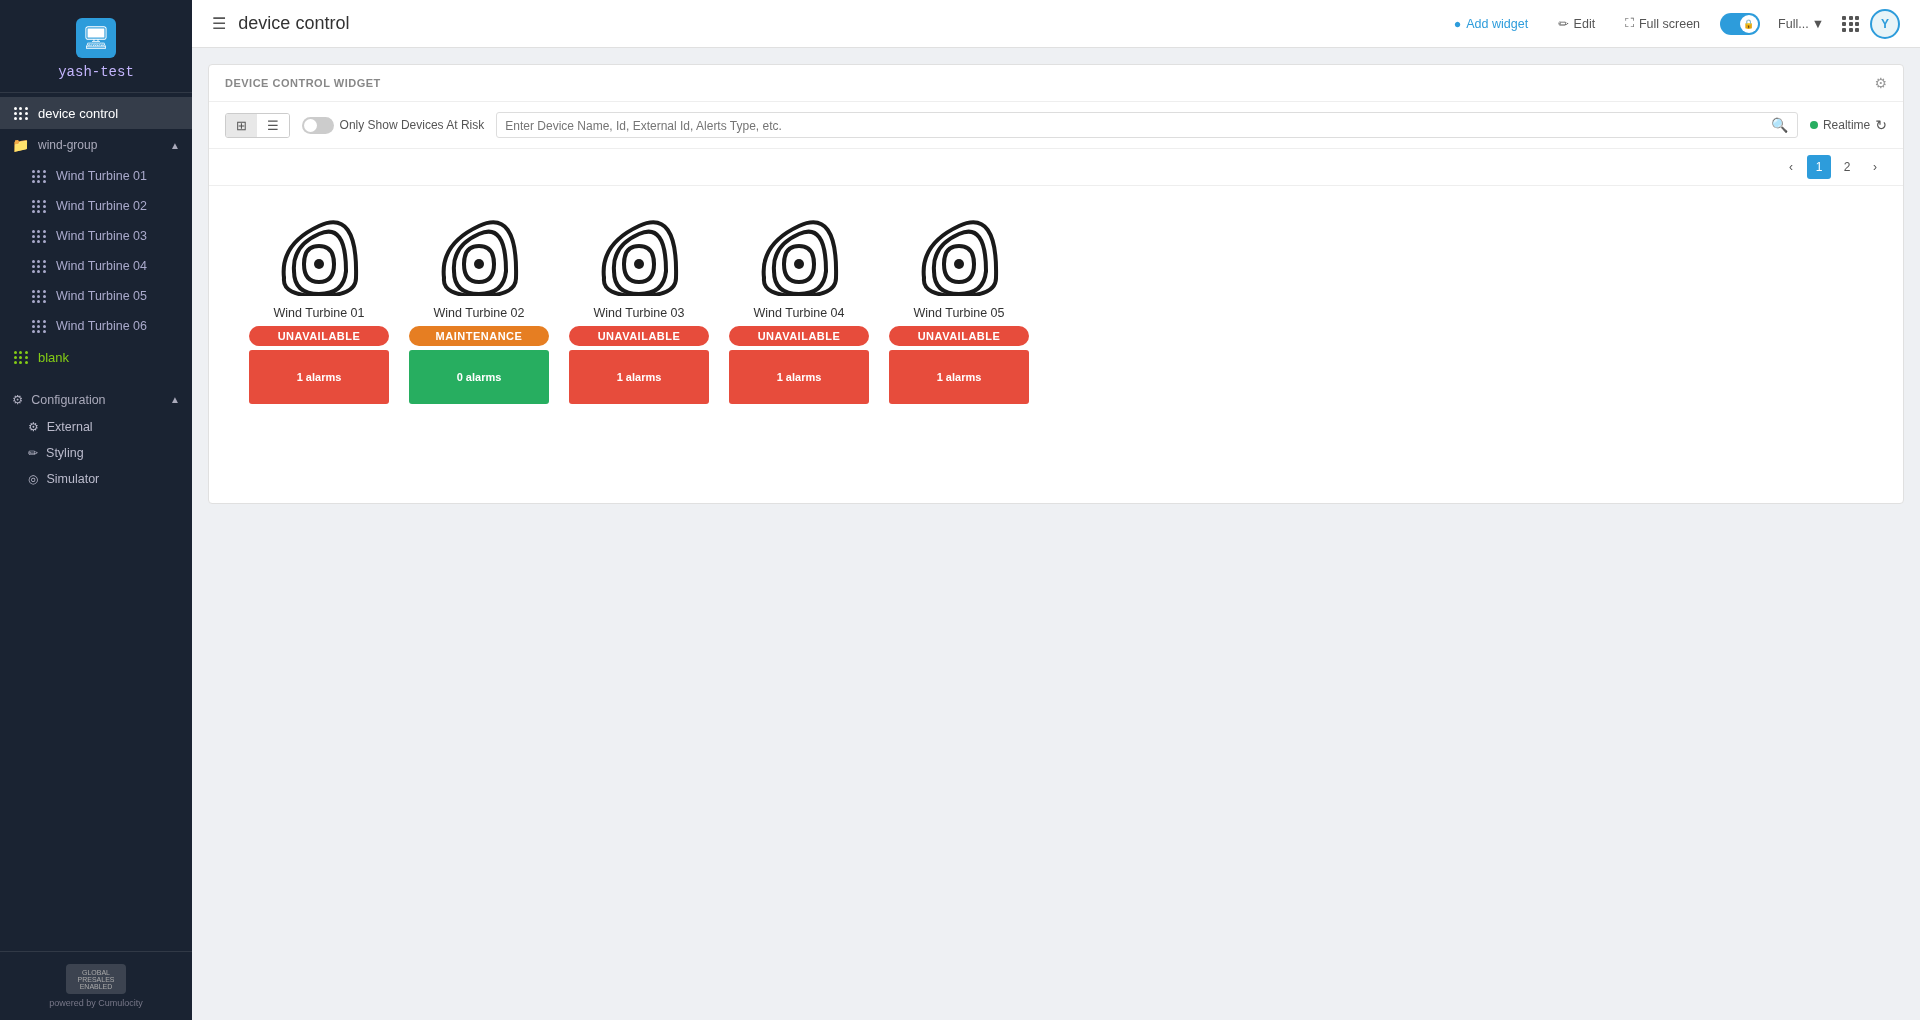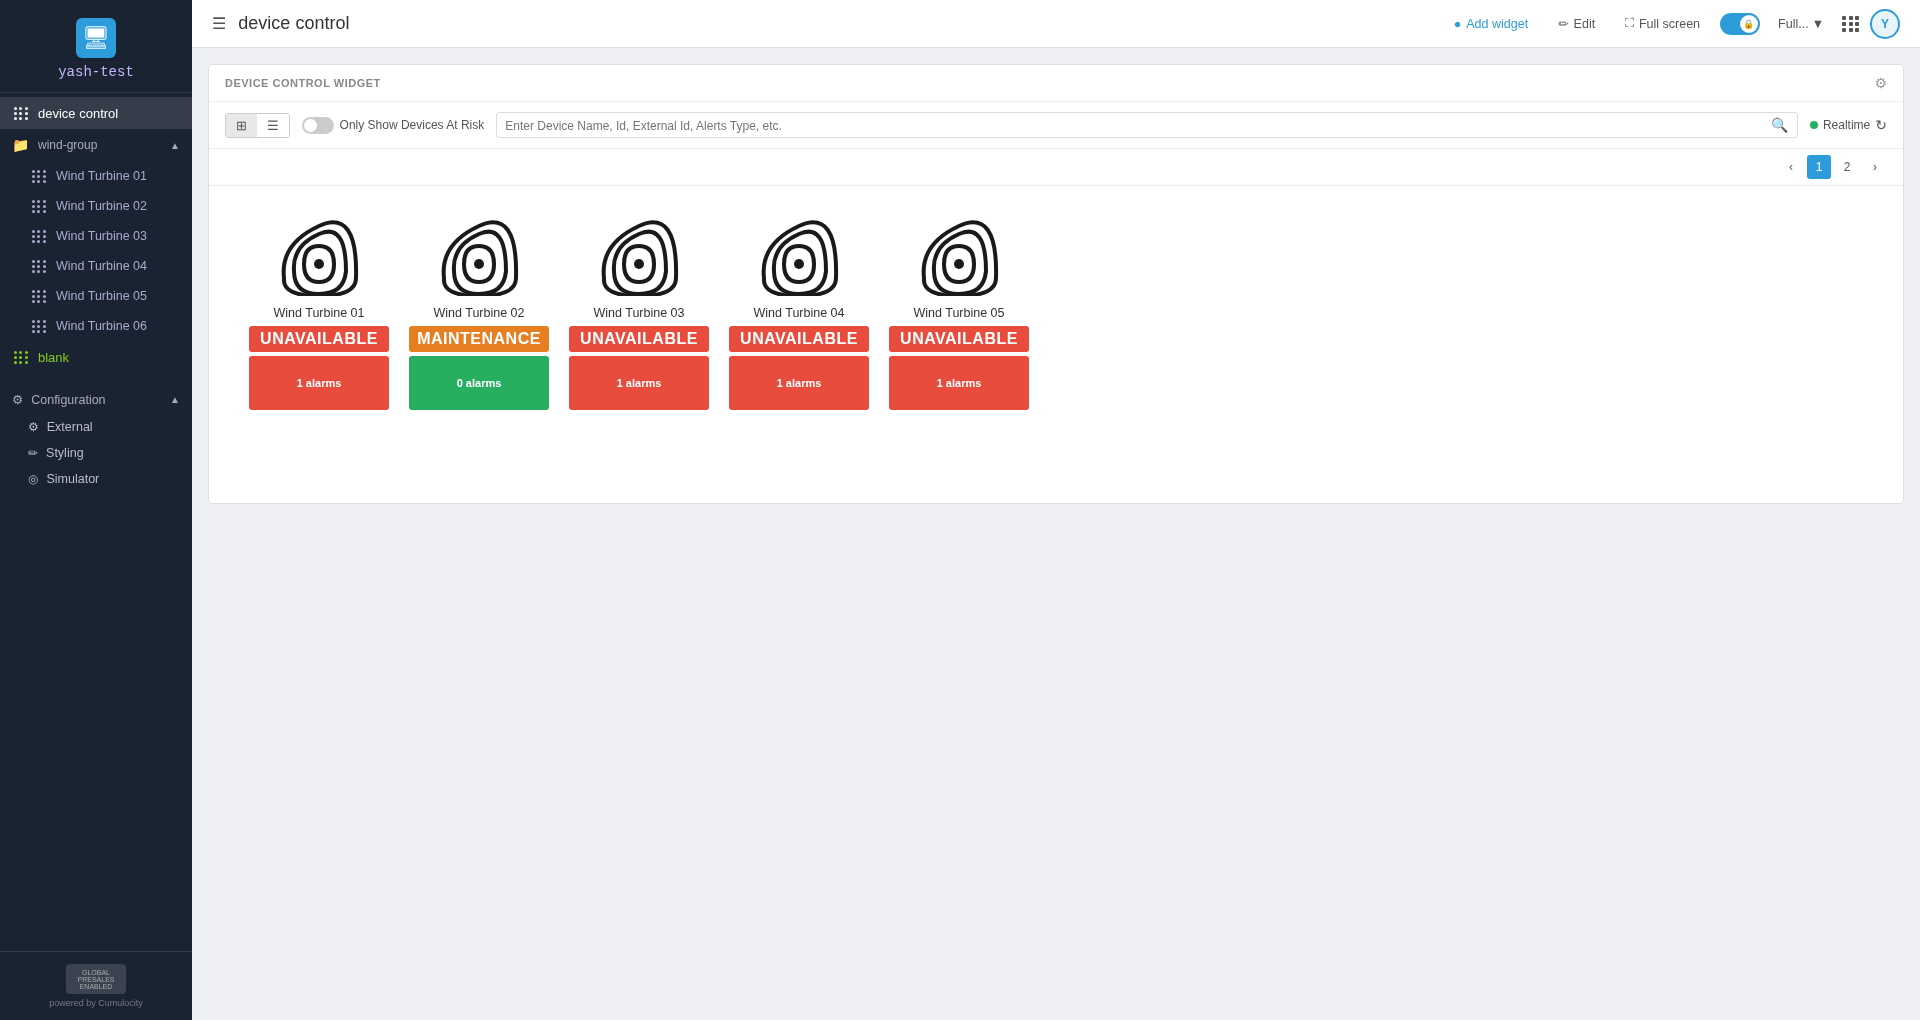--- a/index.html
+++ b/index.html
@@ -214,21 +214,21 @@
       width: 90px; height: 80px;
       display: flex; align-items: center; justify-content: center;
       margin-bottom: 10px;
     }
     .radio-icon svg { width: 90px; height: 80px; }
 
     .device-name { font-size: 12.5px; color: #333; margin-bottom: 6px; font-weight: 400; text-align: center; }
 
     .status-badge {
       width: 100%; padding: 4px 0; text-align: center;
-      border-radius: 3px; font-size: 16px; font-weight: 700;
+      border-radius: 10px; font-size: 11px; font-weight: 700;
       letter-spacing: 0.5px; margin-bottom: 4px;
     }
     .status-unavailable { background: #e74c3c; color: #fff; }
     .status-maintenance { background: #e67e22; color: #fff; }
 
     .alarm-badge {
       width: 100%; padding: 21px 0; text-align: center;
       border-radius: 3px; font-size: 11px; font-weight: 600;
     }
     .alarm-red { background: #e74c3c; color: #fff; }

